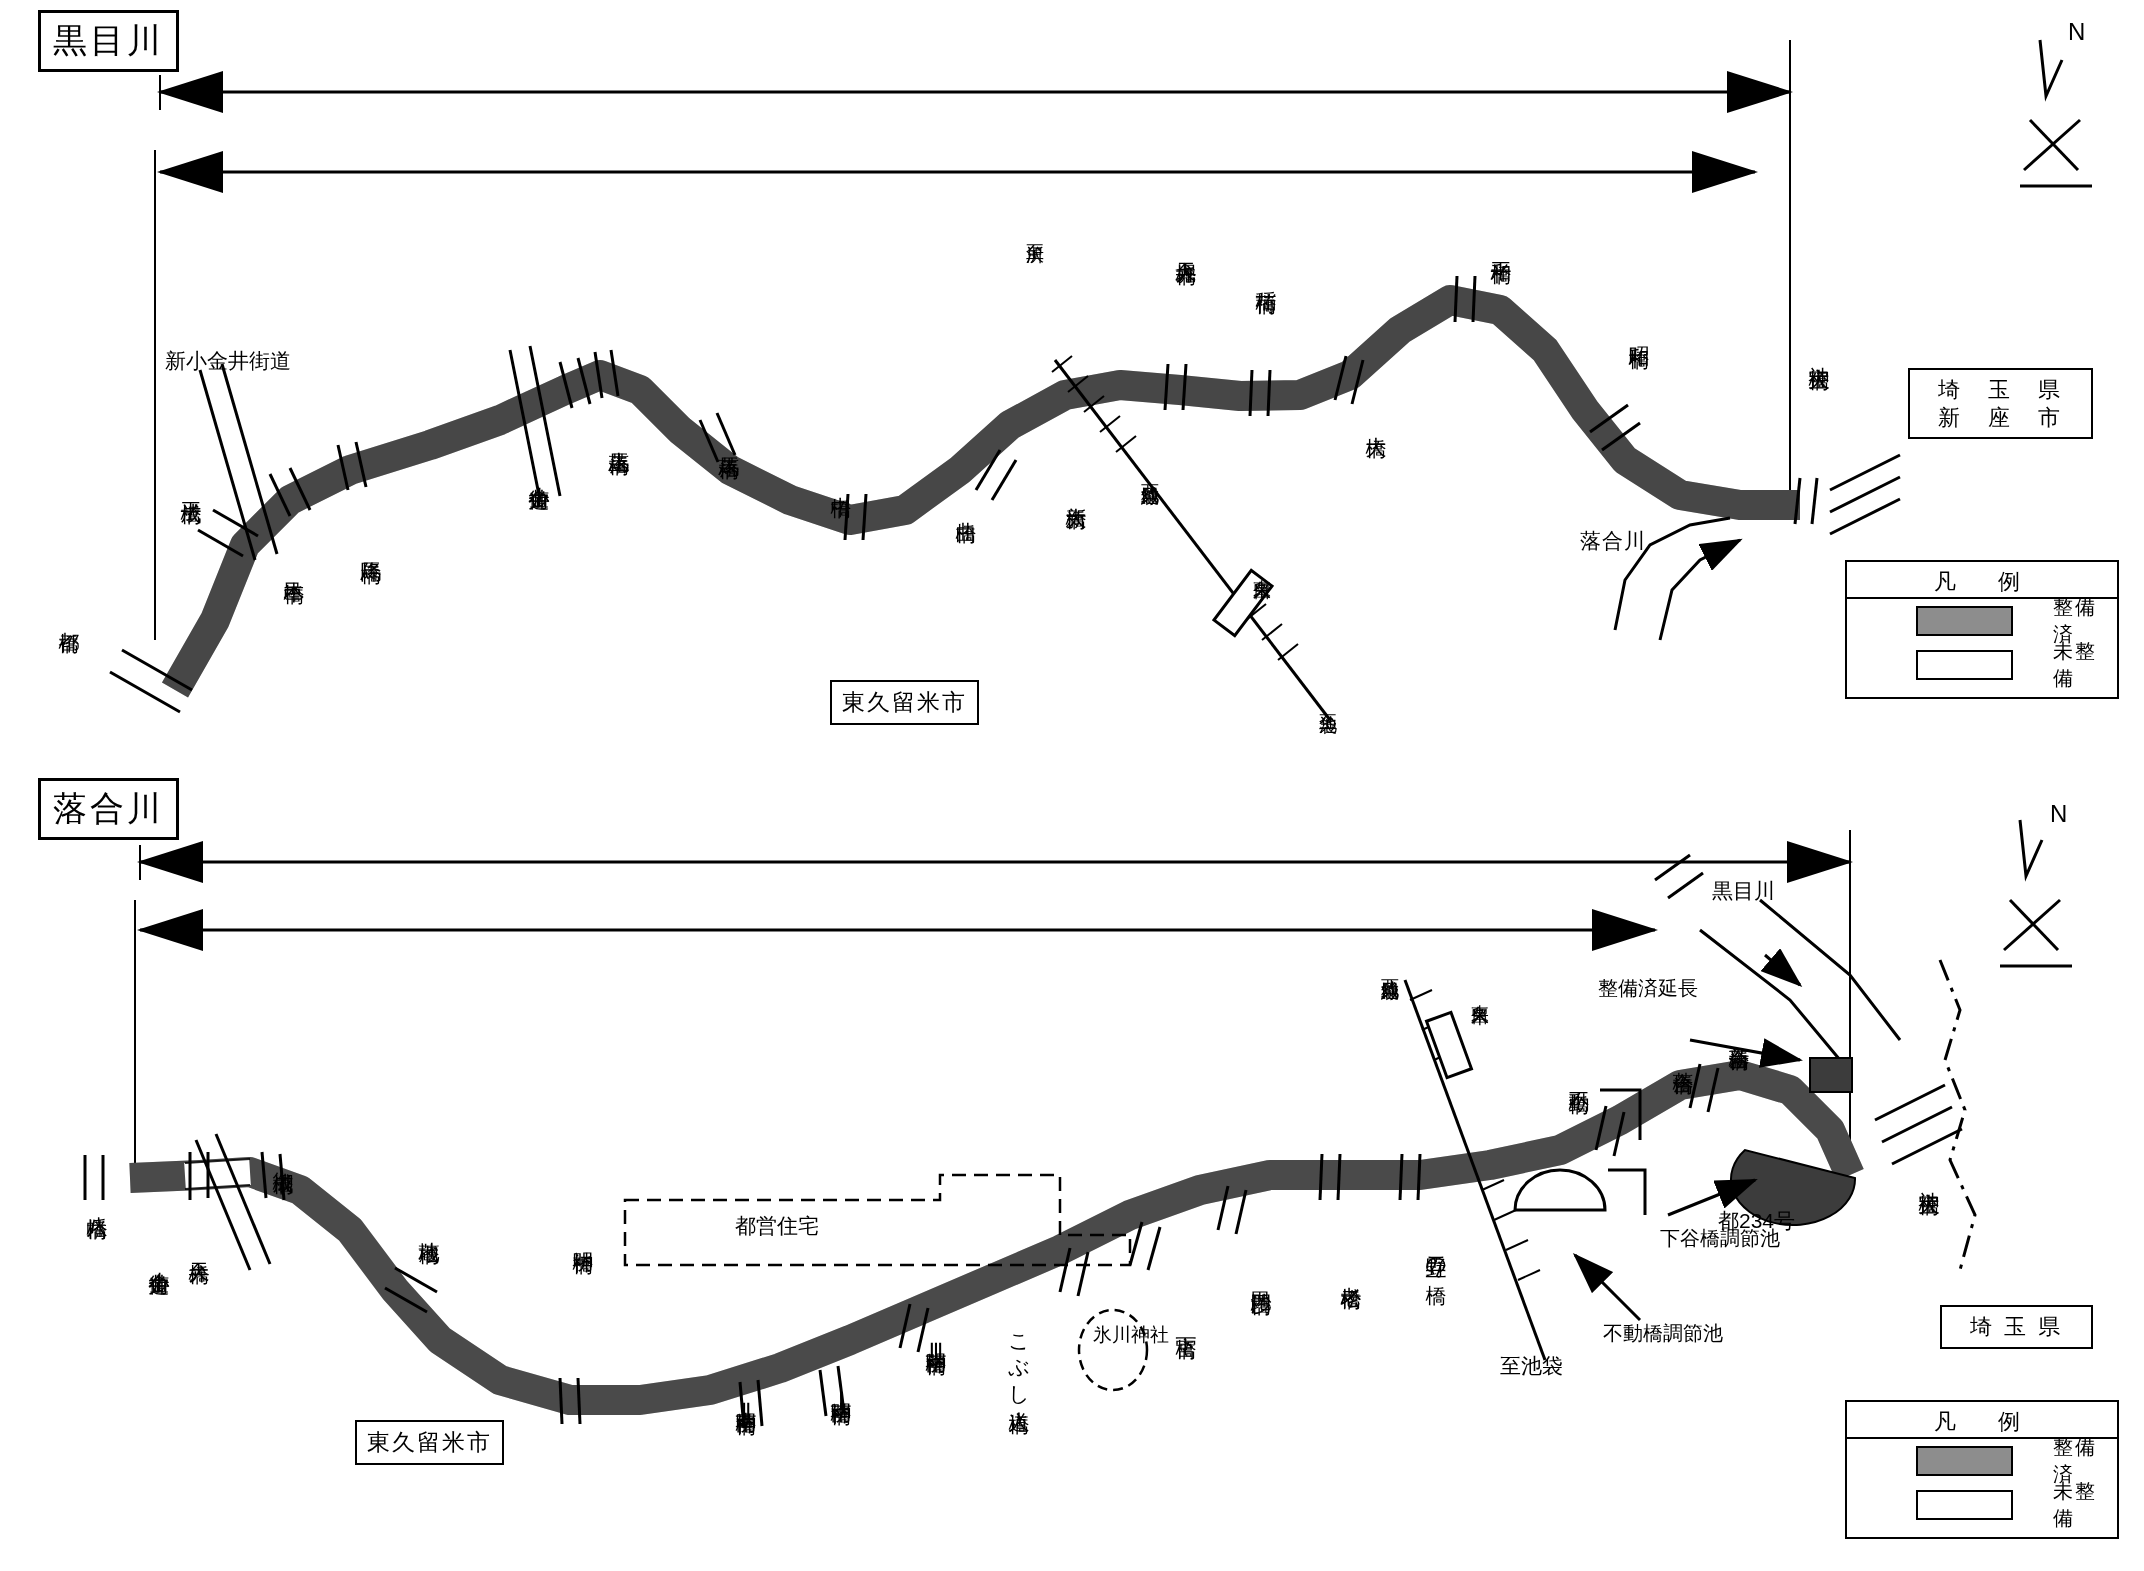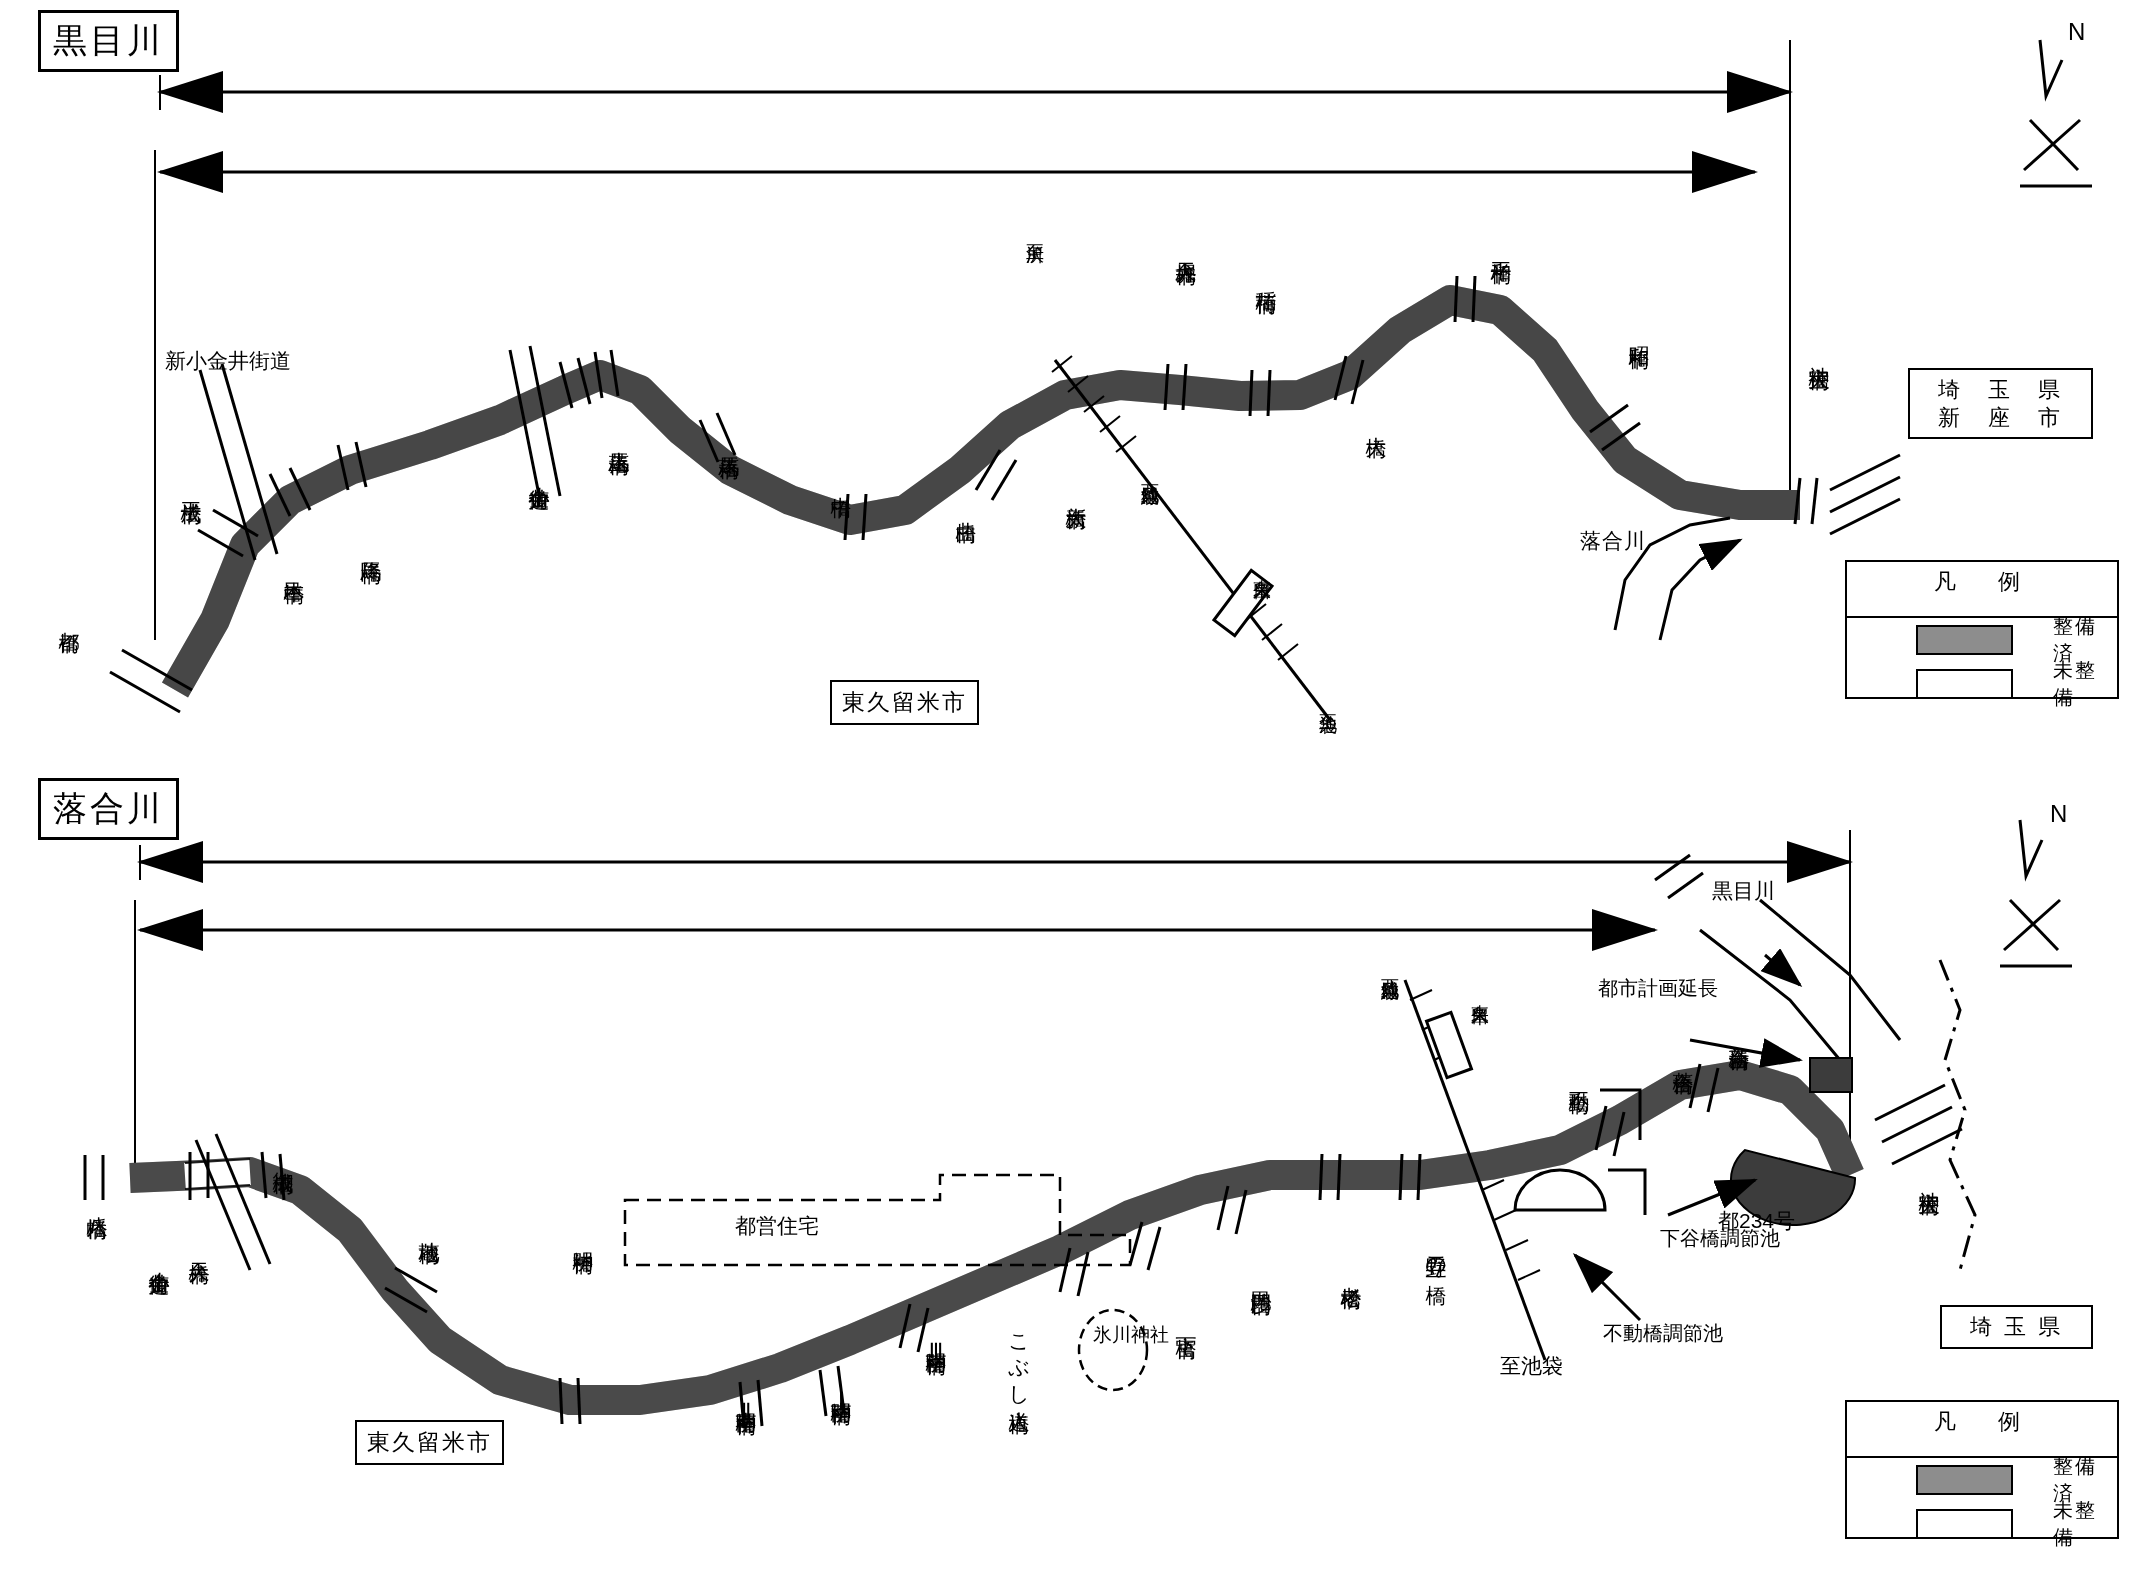--- a/index.html
+++ b/index.html
@@ -61,21 +61,21 @@
   .legend {
     position: absolute;
     border: 2px solid #000;
     background: #fff;
   }
   .legend-title {
     border-bottom: 2px solid #000;
     text-align: center;
     font-size: 22px;
     letter-spacing: 10px;
-    padding: 5px 0 19px 0;
+    padding: 5px 0 0 0;
   }
   .legend-row {
     display: flex;
     align-items: center;
     height: 44px;
     border-bottom: 0;
     margin-left: 43px;
   }
   .legend-swatch {
     width: 96px;
@@ -388,21 +388,21 @@
   <div class="vert" style="left:1568px; top:1075px;">不動橋</div>
   <div class="vert" style="left:1672px; top:1055px;">落合橋</div>
   <div class="vert" style="left:1728px; top:1030px;">新落合橋</div>
   <div class="vert" style="left:1918px; top:1175px;">神宝大橋</div>
 
   <div class="vert small" style="left:1380px; top:965px;">西武池袋線</div>
   <div class="vert small" style="left:1470px; top:990px;">東久留米</div>
   <div class="lbl" style="left:1500px; top:1355px;">至池袋</div>
   <div class="lbl" style="left:1718px; top:1210px;">都234号</div>
 
-  <div class="note" style="left:1598px; top:975px;">都市計画延長</div>
+  <div class="note" style="left:1598px; top:975px;">整備済延長</div>
   <div class="note" style="left:1660px; top:1225px;">下谷橋調節池</div>
   <div class="note" style="left:1603px; top:1320px;">不動橋調節池</div>
   <div class="lbl" style="left:735px; top:1215px;">都営住宅</div>
   <div class="lbl" style="left:1093px; top:1325px; font-size:19px; line-height:1.1; text-align:center;"><span style="writing-mode:horizontal-tb;">氷川神社</span></div>
 
   <div class="citybox" style="left:355px; top:1420px;">東久留米市</div>
 
   <div class="prefbox" style="left:1940px; top:1305px;">埼 玉 県</div>
 
   <div class="northlabel" style="left:2050px; top:800px;">N</div>

